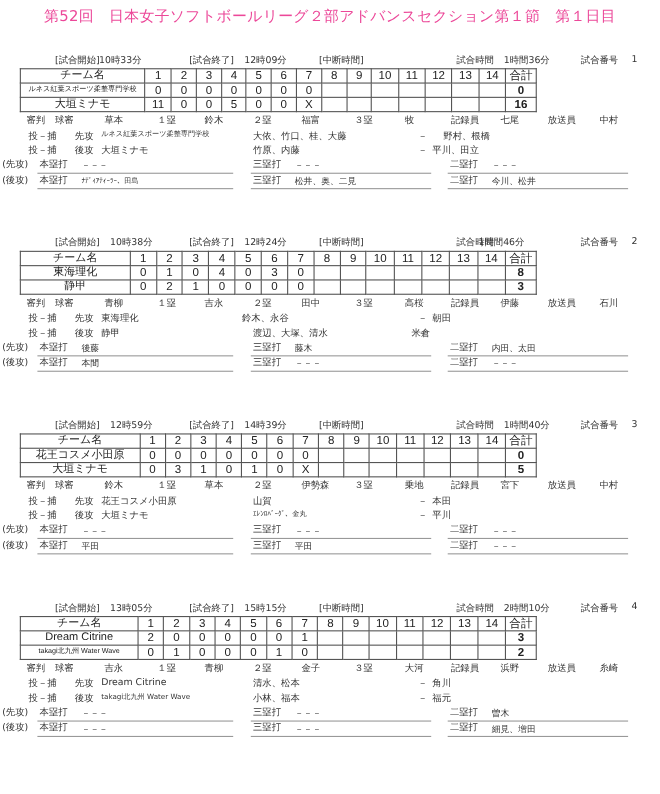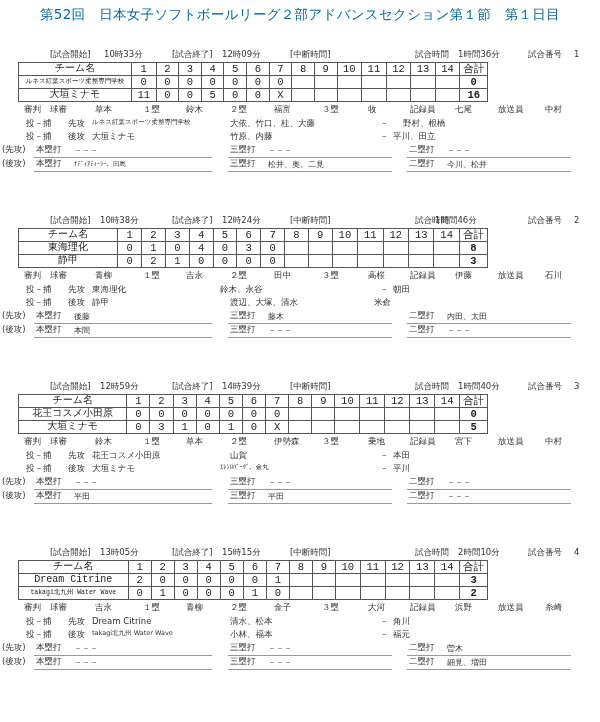--- a/index.html
+++ b/index.html
@@ -3,28 +3,28 @@
 <meta charset="utf-8">
 <style>
   html, body { margin: 0; padding: 0; background: #ffffff; }
   body {
     width: 600px; height: 722px; position: relative; overflow: hidden;
     font-family: "DejaVu Sans", "Liberation Sans", sans-serif;
     color: #222; font-size: 9px;
   }
   .title {
     position: absolute; left: 0; top: 6px; width: 600px; text-align: center;
-    font-size: 13.5px; color: #0369a1; letter-spacing: 0.3px; white-space: nowrap;
+    font-size: 13.5px; color: #ec4899; letter-spacing: 0.3px; white-space: nowrap;
   }
   .game { position: absolute; left: 0; width: 488px; height: 160px; }
   .meta { position: absolute; top: 0; left: 0; width: 600px; height: 12px; font-size: 8.5px; color: #333; white-space: nowrap; }
   .meta span { position: absolute; top: 0; }
   .score {
     position: absolute; left: 18px; top: 13px; border-collapse: collapse;
-    table-layout: fixed; font-family: Liberation Mono, monospace;
+    table-layout: fixed; font-family: Liberation Sans, sans-serif;
   }
   .score td {
     border: 1px solid #555; height: 12px; padding: 0; text-align: center;
     font-size: 10.5px; line-height: 12px; color: #222; white-space: nowrap; overflow: hidden;
   }
   .score td.team { width: 118px; font-size: 10px; }
   .score td.team.tiny { font-size: 6.5px; }
   .score td.inn { width: 28.5px; }
   .score td.tot { width: 29px; font-weight: bold; }
   .score tr.hdr td.tot { font-weight: normal; }
@@ -43,21 +43,21 @@
 </style>
 </head>
 <body>
 
 <div class="title">第52回　日本女子ソフトボールリーグ２部アドバンスセクション第１節　第１日目</div>
 
 <div id="games-container">
     <div class="game" style="top: 49px;">
     <div class="meta">
       <span style="left:50px">[試合開始]</span>
-      <span style="left:104px">10時33分</span>
+      <span style="left:90px">10時33分</span>
       <span style="left:172px">[試合終了]</span>
       <span style="left:222px">12時09分</span>
       <span style="left:290px">[中断時間]</span>
       <span style="left:415px">試合時間</span>
       <span style="left:458px">1時間36分</span>
       <span style="left:528px">試合番号</span>
       <span style="left:574px">1</span>
     </div>
     <table class="score">
       <tbody>
@@ -401,21 +401,21 @@
       <span style="left:68px">先攻</span>
       <span style="left:92px" class="">花王コスメ小田原</span>
       <span style="left:230px" class="">山賀</span>
       <span style="left:380px">－</span>
       <span style="left:393px">本田</span>
     </div>
     <div class="bat" style="top:82px">
       <span style="left:26px">投－捕</span>
       <span style="left:68px">後攻</span>
       <span style="left:92px" class="">大垣ミナモ</span>
-      <span style="left:220px" class="p-kana">ｴﾚﾝﾛﾊﾞｰｸﾞ、金丸</span>
+      <span style="left:230px" class="p-kana">ｴﾚﾝﾛﾊﾞｰｸﾞ、金丸</span>
       <span style="left:380px">－</span>
       <span style="left:393px">平川</span>
     </div>
     <div class="hr" style="top:95px">
       <span class="side">(先攻)</span>
       <div class="box" style="left:34px;width:178px">
         <span class="lab">本塁打</span>
         <span class="val ">－－－</span>
       </div>
       <div class="box" style="left:228px;width:164px">

